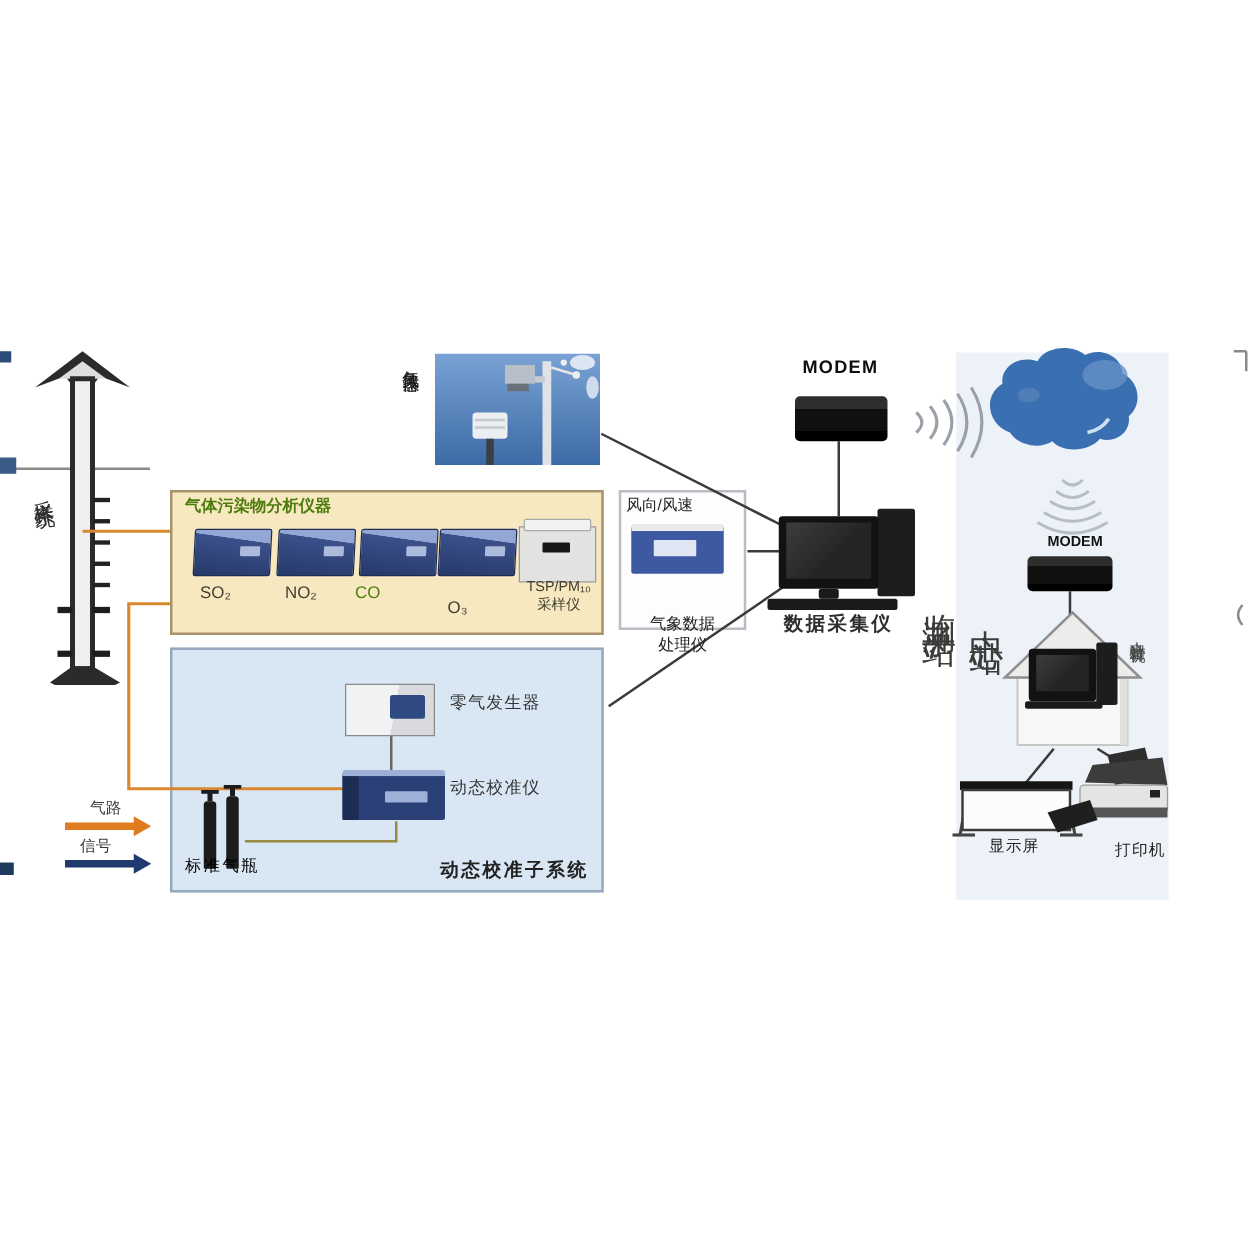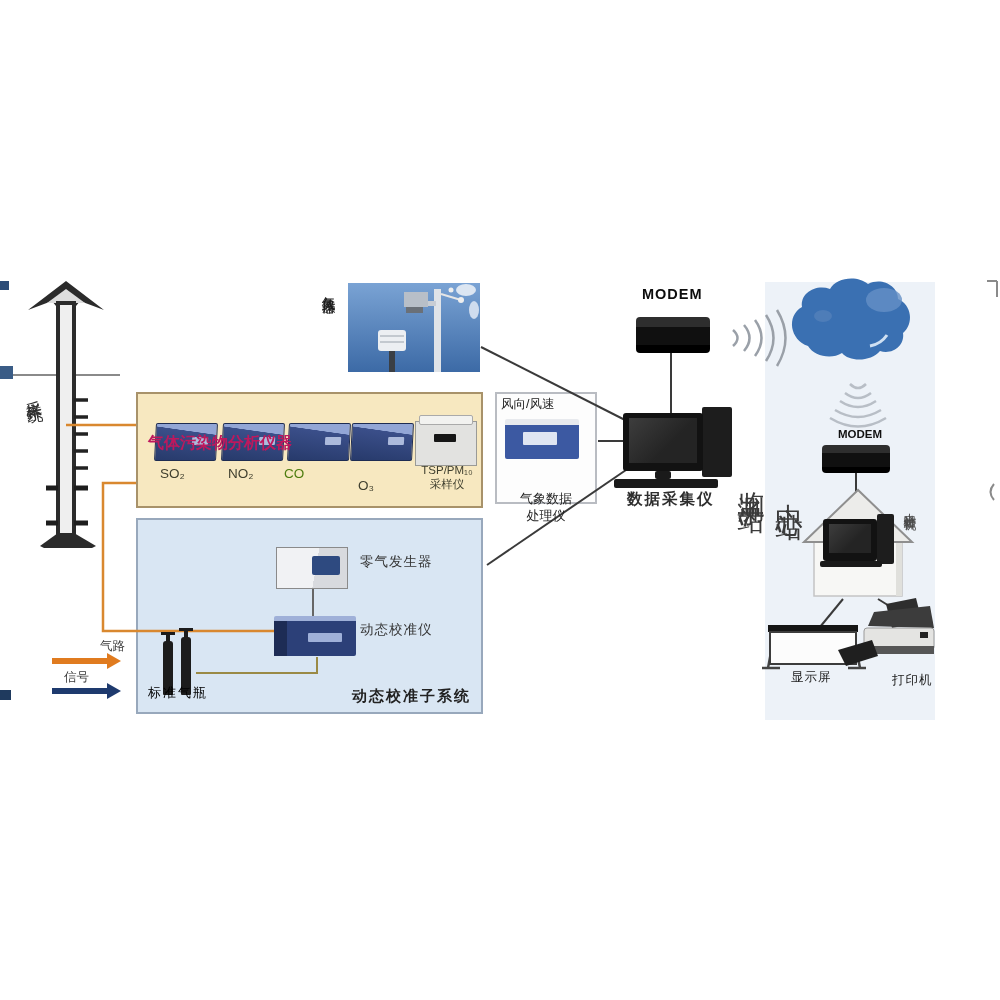--- a/index.html
+++ b/index.html
@@ -208,21 +208,21 @@
     </div>
   <div class="abs pcbase z3" style="left:820px;top:561px;width:62px;height:6px;"></div>
 
   <div class="abs arrow arr-orange z3"></div>
   <div class="abs arrow arr-navy z3"></div>
 
   <div class="z3 vtext" style="left:20px;top:388px;font-size:16px;color:#2f2f2f;letter-spacing:2px;transform:rotate(-9deg);">采样系统</div>
 
   <div class="z3 vtext" style="left:319px;top:286px;font-size:13.5px;color:#1d1d1d;letter-spacing:1px;">气象传感器</div>
 
-  <div class="z3 t" style="left:148px;top:396px;font-size:16px;font-weight:bold;color:#be185d;margin-top:37px;">气体污染物分析仪器</div>
+  <div class="z3 t" style="left:148px;top:396px;font-size:13px;font-weight:bold;color:#4d7c0f;">气体污染物分析仪器</div>
 
   <div class="z3 t" style="left:160px;top:466px;font-size:13.5px;color:#3f3f2e;text-align:right;">SO₂</div>
   <div class="z3 t" style="left:228px;top:466px;font-size:13.5px;color:#3f3f2e;">NO₂</div>
   <div class="z3 t" style="left:284px;top:466px;font-size:13.5px;color:#4d7c0f;">CO</div>
   <div class="z3 t" style="left:358px;top:466px;font-size:13.5px;color:#3f3f2e;margin-top:12px;">O₃</div>
   <div class="z3" style="left:412px;top:463px;width:70px;text-align:center;font-size:11.5px;line-height:1.25;color:#3f3f2e;">
     <div>TSP/PM₁₀</div>
     <div>采样仪</div>
   </div>
 
@@ -244,16 +244,16 @@
 
   <div class="z3 vtext big-v" style="left:733px;top:470px;">监测子站</div>
   <div class="z3 vtext big-v" style="left:771px;top:482px;">中心站</div>
 
   <div class="z3 t" style="left:838px;top:428px;font-size:11.5px;font-weight:bold;color:#111;">MODEM</div>
   <div class="z3 vtext" style="left:901px;top:503px;font-size:12.5px;color:#4a4a4a;letter-spacing:1px;">中心站计算机</div>
 
   <div class="z3 t" style="left:791px;top:669px;font-size:12.5px;color:#222;letter-spacing:1px;">显示屏</div>
   <div class="z3 t" style="left:892px;top:672px;font-size:12.5px;color:#222;letter-spacing:1px;">打印机</div>
 
-  <div class="z3 t" style="left:72px;top:638px;font-size:12.5px;color:#3a3a3a;margin-left:28px;">气路</div>
+  <div class="z3 t" style="left:72px;top:638px;font-size:12.5px;color:#3a3a3a;">气路</div>
   <div class="z3 t" style="left:64px;top:669px;font-size:12.5px;color:#3a3a3a;">信号</div>
 
 </div>
 
 </body></html>

